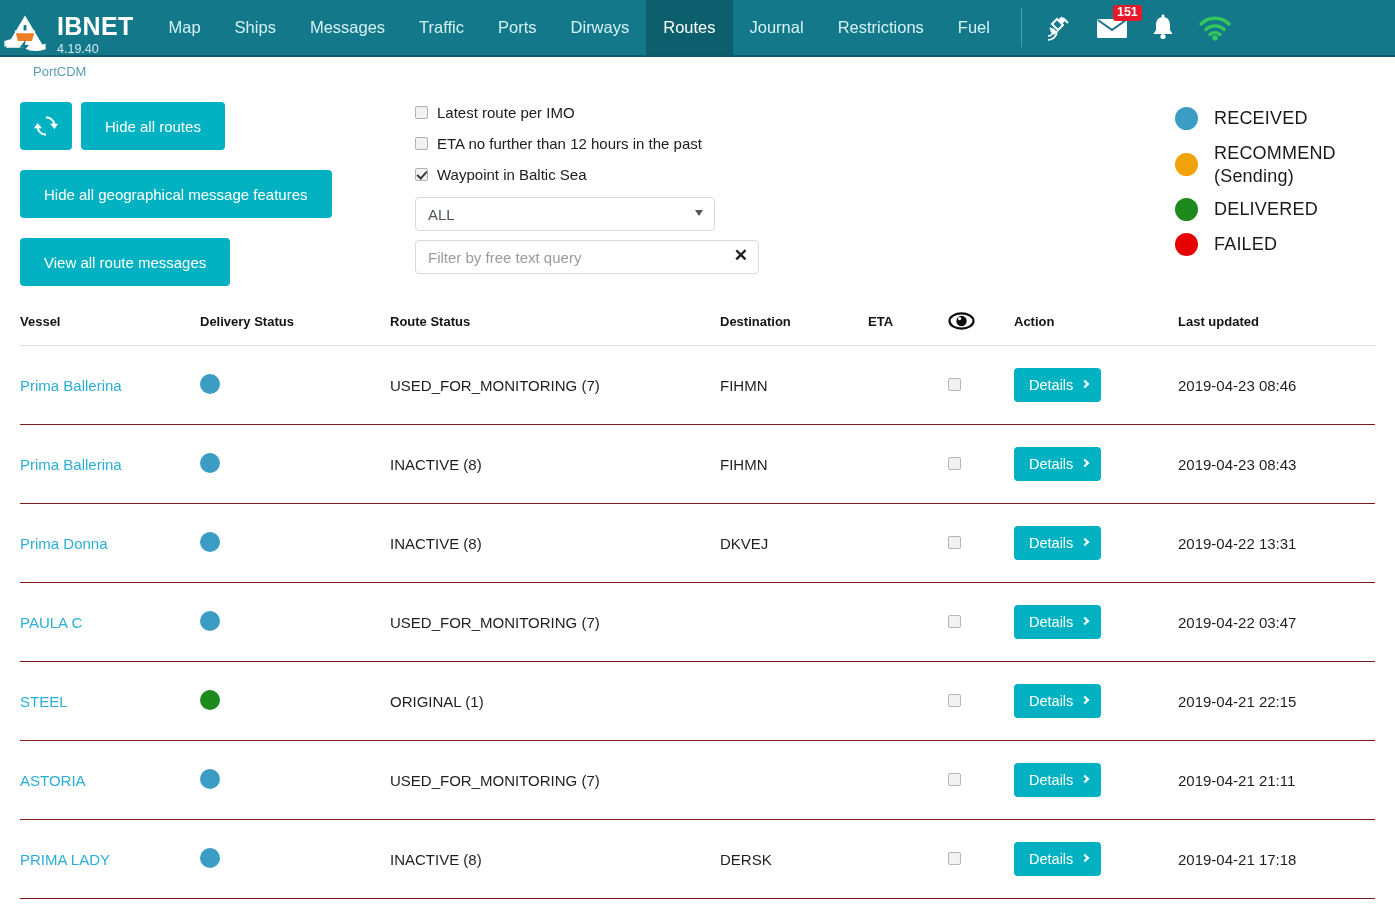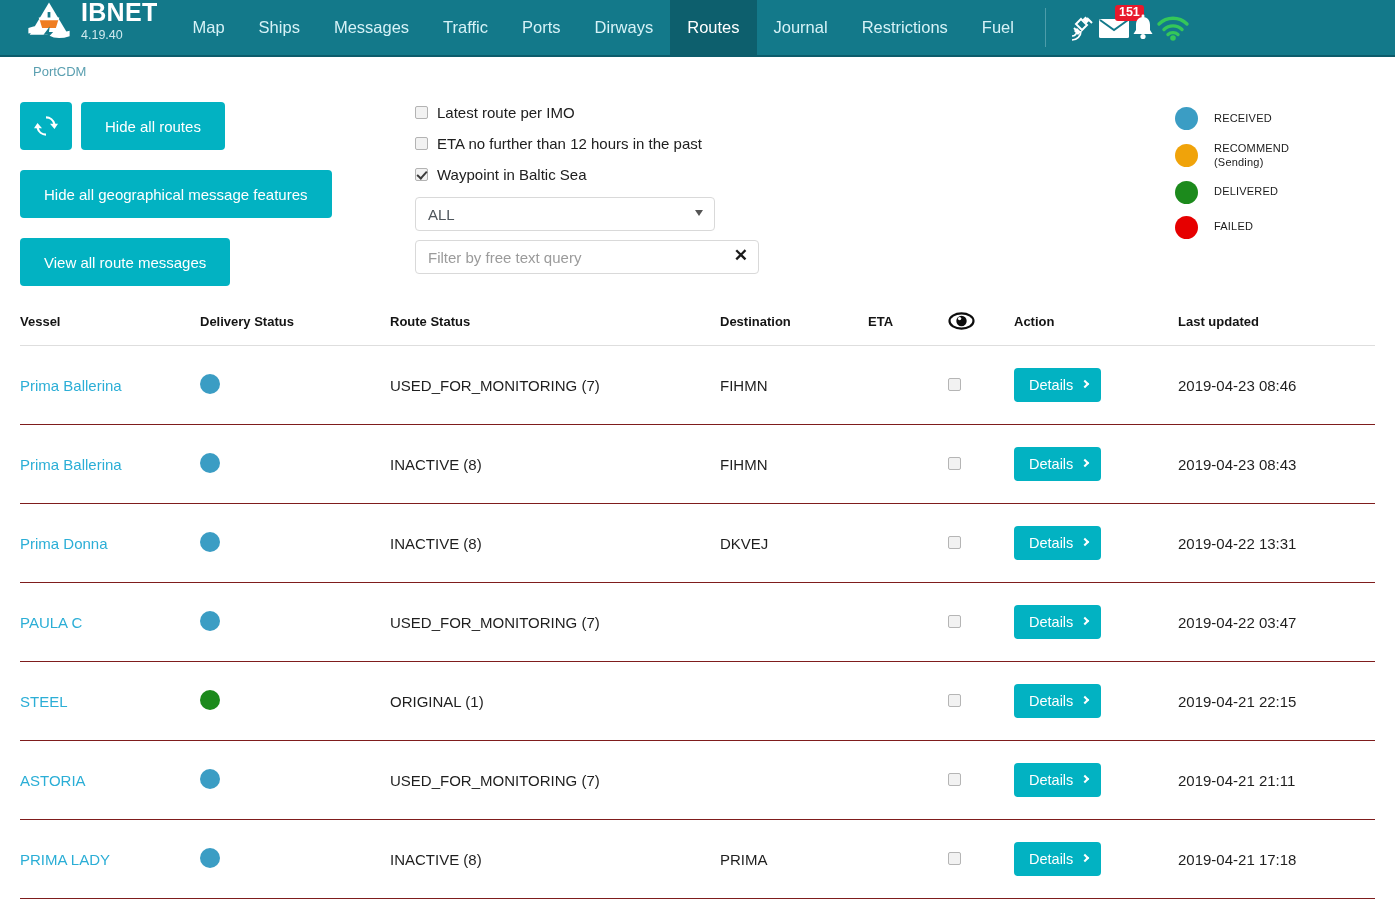--- a/index.html
+++ b/index.html
@@ -15,22 +15,22 @@
   .topnav {
     height: 57px;
     background: #13798a;
     display: flex;
     align-items: stretch;
     border-bottom: 2px solid #0c5c6b;
     position: relative;
   }
   .brand {
     display: flex;
-    align-items: flex-start;
-    padding-left: 27px;
+    align-items: flex-end;
+    padding-left: 3px;
     padding-right: 18px;
     gap: 10px;
   }
   .brand-logo { width: 44px; height: 42px; flex: none; }
   .brand-text { display: flex; flex-direction: column; justify-content: center; line-height: 1; }
   .brand-name {
     color: #ffffff;
     font-size: 25px;
     font-weight: bold;
     letter-spacing: 0.3px;
@@ -54,20 +54,21 @@
     background: #0d5f6d;
     color: #ffffff;
   }
   .nav-sep {
     width: 1px;
     background: #4d9daa;
     margin: 8px 0 8px 14px;
   }
   .navicons {
     display: flex; align-items: center;
+    gap: 22px;
     padding-left: 22px;
   }
   .navicon { position: relative; cursor: pointer; display: flex; align-items: center; }
   .badge {
     position: absolute;
     top: -11px; left: 17px;
     background: #e8192c;
     color: #fff;
     font-size: 12.5px;
     font-weight: bold;
@@ -202,21 +203,21 @@
   }
   .legrow { display: flex; align-items: center; margin-bottom: 12px; }
   .legrow.tall { margin-bottom: 11px; }
   .legdot {
     width: 23px; height: 23px;
     border-radius: 50%;
     flex: none;
     margin-right: 16px;
   }
   .legtext {
-    font-size: 11px;
+    font-size: 18px;
     color: #1a1a1a;
     line-height: 1.25;
     letter-spacing: 0.2px;
   }
 
   
   .tablewrap { padding: 0 20px; margin-top: 26px; }
   table.routes {
     width: 100%;
     border-collapse: collapse;
@@ -540,21 +541,21 @@
           <td><button class="btn-details">
               <span>Details</span>
               <span class="chev"></span>
             </button></td>
           <td>2019-04-21 21:11</td>
         </tr>
         <tr>
           <td><a class="vessel-link">PRIMA LADY</a></td>
           <td><span class="statusdot" style="background:#3b9dc4"></span></td>
           <td>INACTIVE (8)</td>
-          <td>PRIMA</td>
+          <td>DERSK</td>
           <td></td>
           <td><span class="rowchk"></span></td>
           <td><button class="btn-details">
               <span>Details</span>
               <span class="chev"></span>
             </button></td>
           <td>2019-04-21 17:18</td>
         </tr>
       </tbody>
   </table>

